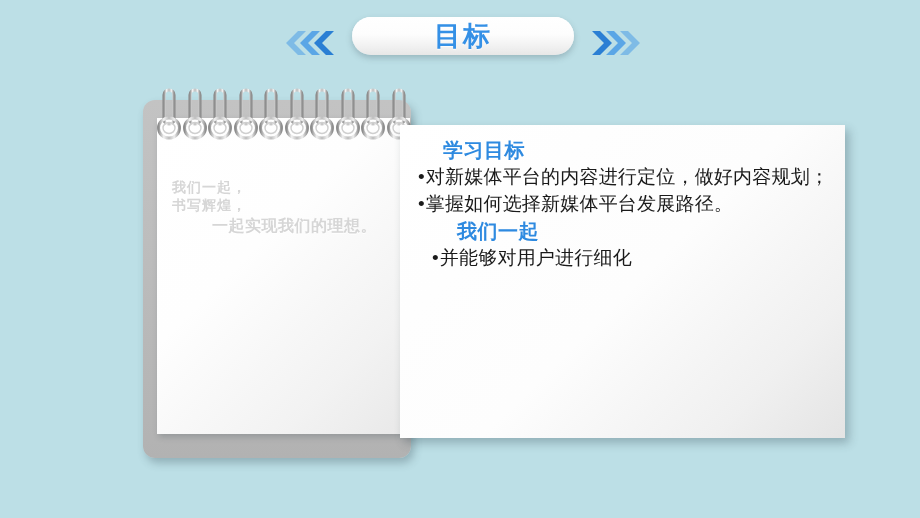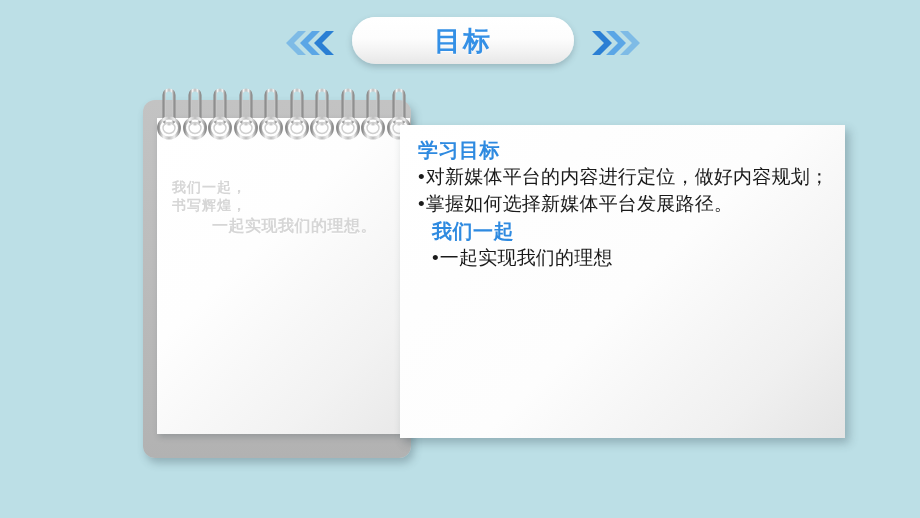--- a/index.html
+++ b/index.html
@@ -8,21 +8,21 @@
     font-family:"Liberation Sans", sans-serif;
     background:#bcdfe6;
     position:relative;
   }
 
   
   .header {
     position:absolute; left:0; top:0; width:920px; height:90px;
   }
   .title-pill {
-    position:absolute; left:352px; top:17px; width:222px; height:47px;
+    position:absolute; left:352px; top:17px; width:222px; height:38px;
     border-radius:27px;
     background:linear-gradient(to bottom, #ffffff 0%, #fdfdfd 45%, #f2f2f2 75%, #e7e7e7 100%);
     box-shadow:0 3px 6px rgba(60,80,90,0.28), 0 1px 0 rgba(255,255,255,0.9) inset;
     display:flex; align-items:center; justify-content:center;
   }
   .title-text {
     color:#3490e6;
     font-size:27px; font-weight:bold; letter-spacing:2px;
     text-shadow:0 1px 1px rgba(255,255,255,0.8);
   }
@@ -60,21 +60,21 @@
 
   
   .content-panel {
     position:absolute; left:400px; top:125px; width:445px; height:313px;
     background:linear-gradient(135deg,#ffffff 0%, #fdfdfd 52%, #f0f0f0 82%, #e4e4e4 100%);
     box-shadow:4px 5px 9px rgba(45,65,75,0.30);
     padding:12px 14px 0 18px;
   }
   .sec-heading {
     color:#2e8ae0; font-size:20px; font-weight:bold;
-    letter-spacing:0.5px; line-height:1.35;
+    letter-spacing:0.5px; line-height:1.35;margin-left:25px;
   }
   .sec-heading.indent { padding-left:14px; }
   .bullet-list { list-style:none; }
   .bullet-item {
     font-size:19px; color:#1a1a1a; line-height:1.42;
     text-indent:-11px; padding-left:11px; letter-spacing:0.2px;
   }
   .bullet-item::before { content:"\2022"; margin-right:1px; }
   .bullet-list.sub { padding-left:14px; }
   .bullet-list.sub .bullet-item { font-size:19px; line-height:1.38; }
@@ -265,17 +265,17 @@
     <div class="sec-heading">学习目标</div>
     <ul class="bullet-list">
       <li class="bullet-item">对新媒体平台的内容进行定位，做好内容规划；</li>
       <li class="bullet-item">掌握如何选择新媒体平台发展路径。</li>
     </ul>
   </div>
 
   <div>
     <div class="sec-heading indent">我们一起</div>
     <ul class="bullet-list sub">
-      <li class="bullet-item">一起实现我们的理想</li>
+      <li class="bullet-item">并能够对用户进行细化</li>
     </ul>
   </div>
 
 </div>
 
 </body></html>

